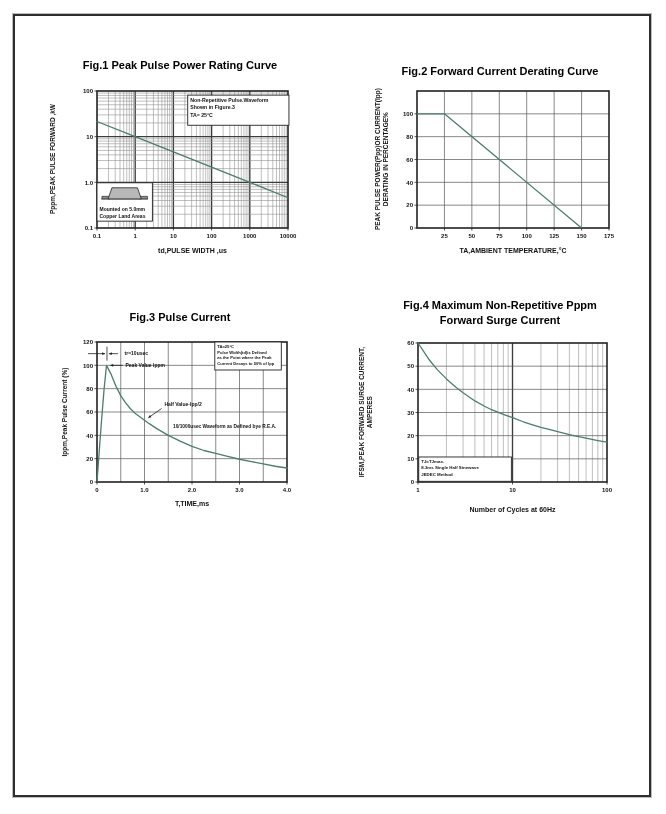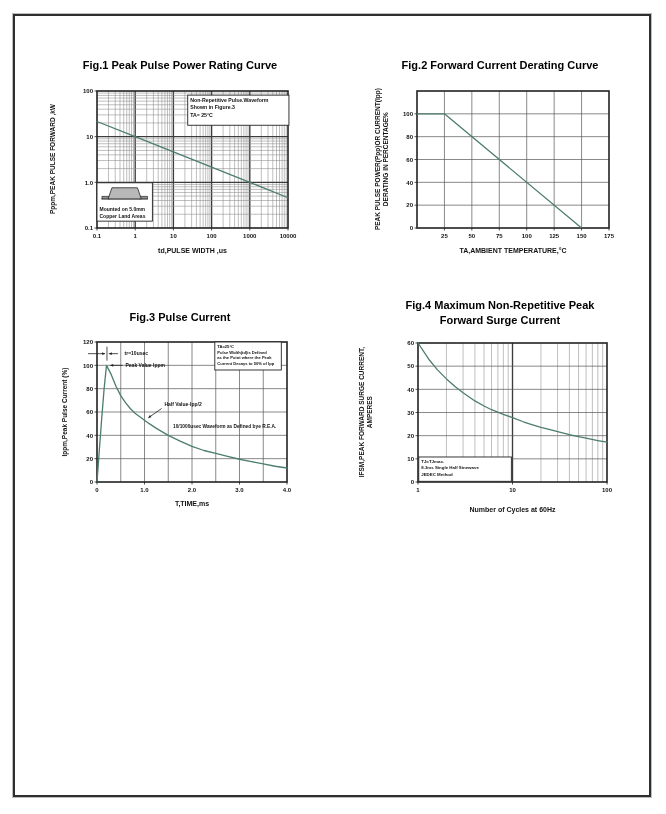--- a/index.html
+++ b/index.html
@@ -128,21 +128,21 @@
       <rect x="61.9851" y="141.216" width="7.7546" height="2.685200000000001" fill="#8f8f8f" stroke="#222" stroke-width="0.6"></rect>
       <rect x="99.65029999999999" y="141.216" width="7.7546" height="2.685200000000001" fill="#8f8f8f" stroke="#222" stroke-width="0.6"></rect>
       <polygon points="68.078,143.90120000000002 71.9553,132.7768 97.43469999999999,132.7768 101.312,143.90120000000002" fill="#b8b8b8" stroke="#222" stroke-width="0.8"></polygon>
       <text x="59.5" y="155.75" class="ann" font-size="5">Mounted on 5.0mm</text>
       <text x="59.5" y="162.65" class="ann" font-size="5">Copper Land Areas</text>
     </svg>
   <div class="x-title" style="left:57px;top:192px;width:191px">td,PULSE WIDTH ,us</div>
 </div>
 
 <div class="figure" style="left:360px;top:55px;width:280px;height:220px">
-  <div class="fig-title" style="top:3px">Fig.2  Forward Current Derating Curve</div>
+  <div class="fig-title" style="top:9px">Fig.2  Forward Current Derating Curve</div>
   <div class="y-title" style="left:-53px;top:96px;width:150px">PEAK  PULSE  POWER(Ppp)OR CURRENT(Ipp)
 DERATING IN PERCENTAGE%</div>
   <svg class="plot" width="280" height="220">
       <line x1="84.42857142857143" y1="36" x2="84.42857142857143" y2="173" stroke="#565656" stroke-width="0.7"></line>
       <line x1="111.85714285714286" y1="36" x2="111.85714285714286" y2="173" stroke="#565656" stroke-width="0.7"></line>
       <line x1="139.28571428571428" y1="36" x2="139.28571428571428" y2="173" stroke="#565656" stroke-width="0.7"></line>
       <line x1="166.71428571428572" y1="36" x2="166.71428571428572" y2="173" stroke="#565656" stroke-width="0.7"></line>
       <line x1="194.14285714285714" y1="36" x2="194.14285714285714" y2="173" stroke="#565656" stroke-width="0.7"></line>
       <line x1="221.57142857142856" y1="36" x2="221.57142857142856" y2="173" stroke="#565656" stroke-width="0.7"></line>
       <line x1="57" y1="150.16666666666666" x2="249" y2="150.16666666666666" stroke="#565656" stroke-width="0.7"></line>
@@ -240,21 +240,21 @@
       <polygon points="70.3,65.33333333333333 73.22188460899939,64.02849988354271 73.22188460899939,66.63816678312395" fill="#222"></polygon>
       <text x="85.5" y="67.13333333333333" class="ann" font-size="5" text-anchor="start">Peak   Value    Ippm</text>
       <text x="124.45" y="105.63333333333333" class="ann" font-size="5" text-anchor="start">Half  Value-Ipp/2</text>
       <line x1="121.60000000000001" y1="108.5" x2="108.30000000000001" y2="117.83333333333334" stroke="#222" stroke-width="0.8"></line>
       <polygon points="108.30000000000001,117.83333333333334 109.94219826945732,115.08684742516061 111.44125813314143,117.22300773091047" fill="#222"></polygon>
     </svg>
   <div class="x-title" style="left:57px;top:200px;width:190px">T,TIME,ms</div>
 </div>
 
 <div class="figure" style="left:360px;top:292px;width:280px;height:238px">
-  <div class="fig-title" style="top:6px">Fig.4  Maximum Non-Repetitive Peak
+  <div class="fig-title" style="top:6px">Fig.4  Maximum Non-Repetitive Pppm
 Forward Surge Current</div>
   <div class="y-title" style="left:-76px;top:112px;width:164px">IFSM,PEAK FORWARD SURGE CURRENT,
 AMPERES</div>
   <svg class="plot" width="280" height="238">
       <line x1="86.44733459024623" y1="51" x2="86.44733459024623" y2="190" stroke="#8a8a8a" stroke-width="0.55"></line>
       <line x1="103.0879585710081" y1="51" x2="103.0879585710081" y2="190" stroke="#8a8a8a" stroke-width="0.55"></line>
       <line x1="114.89466918049246" y1="51" x2="114.89466918049246" y2="190" stroke="#8a8a8a" stroke-width="0.55"></line>
       <line x1="124.05266540975379" y1="51" x2="124.05266540975379" y2="190" stroke="#8a8a8a" stroke-width="0.55"></line>
       <line x1="131.53529316125434" y1="51" x2="131.53529316125434" y2="190" stroke="#8a8a8a" stroke-width="0.55"></line>
       <line x1="137.8617647813473" y1="51" x2="137.8617647813473" y2="190" stroke="#8a8a8a" stroke-width="0.55"></line>

